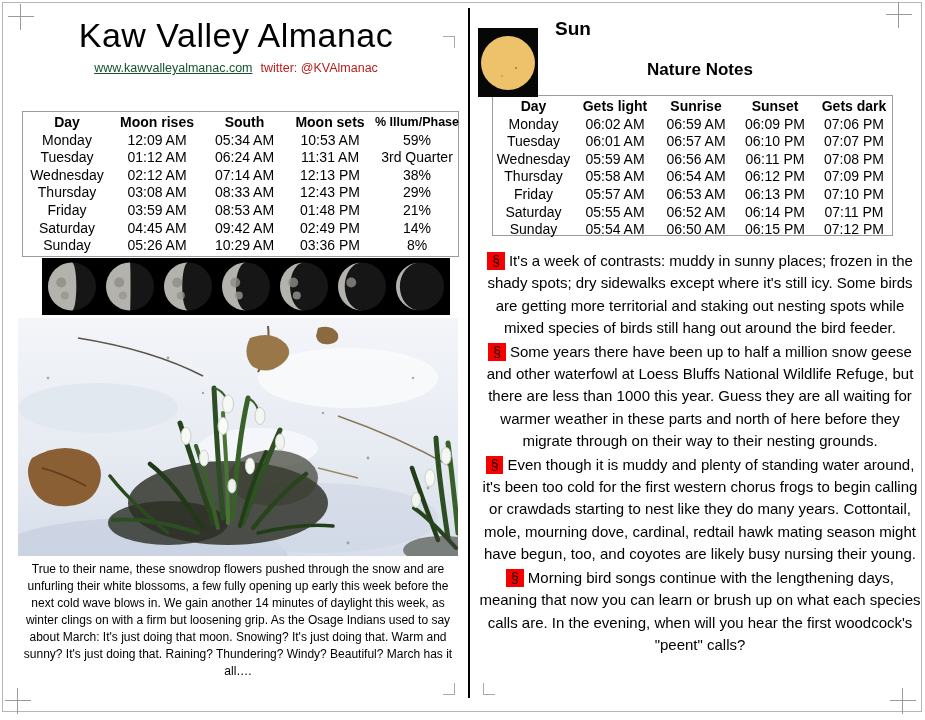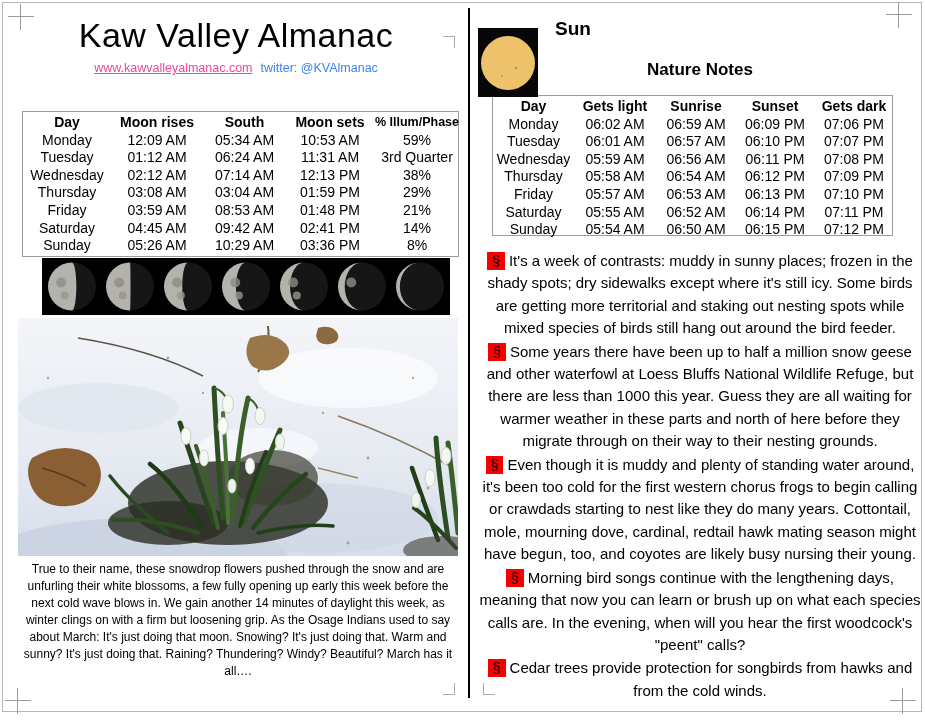--- a/index.html
+++ b/index.html
@@ -20,22 +20,22 @@
   .bracket.bl { border-left:1px solid #aaa; border-bottom:1px solid #aaa; }
   .bracket.br { border-right:1px solid #aaa; border-bottom:1px solid #aaa; }
 
   .divider { position:absolute; left:468px; top:8px; width:2px; height:690px; background:#000; }
 
   
   .col-left { position:absolute; left:10px; top:0; width:452px; height:720px; }
   .title { text-align:center; margin-top:16px; font-size:34px; letter-spacing:.5px; font-weight:400; }
   .date-range { text-align:center; margin-top:8px; font-size:23px; font-weight:400; }
   .link-line { text-align:center; margin-top:6px; font-size:12.5px; }
-  .link-line a { color:#ec4899; }
-  .link-line .tw { color:#3b82f6; margin-left:8px; }
+  .link-line a { color:#14532d; }
+  .link-line .tw { color:#b91c1c; margin-left:8px; }
 
   table.alm { border-collapse:collapse; font-size:14px; table-layout:fixed; }
   table.alm th, table.alm td { text-align:center; white-space:nowrap; overflow:hidden;
     padding:0; height:17.6px; line-height:17.6px; font-weight:400; }
   table.alm th { font-weight:700; }
 
   .moon-table-wrap { position:absolute; left:12px; top:111px; width:437px; height:146px;
     border:1px solid #9b9b9b; padding-top:2px; }
   .moon-table-wrap table { width:100%; }
   .moon-table-wrap th:nth-child(5) { font-size:12.5px; }
@@ -126,36 +126,36 @@
             <tr>
               <td>Wednesday</td>
               <td>02:12 AM</td>
               <td>07:14 AM</td>
               <td>12:13 PM</td>
               <td>38%</td>
             </tr>
             <tr>
               <td>Thursday</td>
               <td>03:08 AM</td>
-              <td>03:04 AM</td>
-              <td>01:59 PM</td>
+              <td>08:33 AM</td>
+              <td>12:43 PM</td>
               <td>29%</td>
             </tr>
             <tr>
               <td>Friday</td>
               <td>03:59 AM</td>
               <td>08:53 AM</td>
               <td>01:48 PM</td>
               <td>21%</td>
             </tr>
             <tr>
               <td>Saturday</td>
               <td>04:45 AM</td>
               <td>09:42 AM</td>
-              <td>02:41 PM</td>
+              <td>02:49 PM</td>
               <td>14%</td>
             </tr>
             <tr>
               <td>Sunday</td>
               <td>05:26 AM</td>
               <td>10:29 AM</td>
               <td>03:36 PM</td>
               <td>8%</td>
             </tr>
           </tbody>
@@ -364,16 +364,15 @@
             </tr>
           </tbody>
         </table>
     </div>
 
     <div class="notes">
       <p class="note"><span class="pmark">§</span><span>It's a week of contrasts: muddy in sunny places; frozen in the shady spots; dry sidewalks except where it's still icy. Some birds are getting more territorial and staking out nesting spots while mixed species of birds still hang out around the bird feeder.</span></p>
       <p class="note"><span class="pmark">§</span><span>Some years there have been up to half a million snow geese and other waterfowl at Loess Bluffs National Wildlife Refuge, but there are less than 1000 this year. Guess they are all waiting for warmer weather in these parts and north of here before they migrate through on their way to their nesting grounds.</span></p>
       <p class="note"><span class="pmark">§</span><span>Even though it is muddy and plenty of standing water around, it's been too cold for the first western chorus frogs to begin calling or crawdads starting to nest like they do many years. Cottontail, mole, mourning dove, cardinal, redtail hawk mating season might have begun, too, and coyotes are likely busy nursing their young.</span></p>
       <p class="note"><span class="pmark">§</span><span>Morning bird songs continue with the lengthening days, meaning that now you can learn or brush up on what each species calls are. In the evening, when will you hear the first woodcock's "peent" calls?</span></p>
-      <p class="note"><span class="pmark">§</span><span>Cedar trees provide protection for songbirds from hawks and from the cold winds.</span></p>
     </div>
   </div>
 </div>
 
 </body></html>

